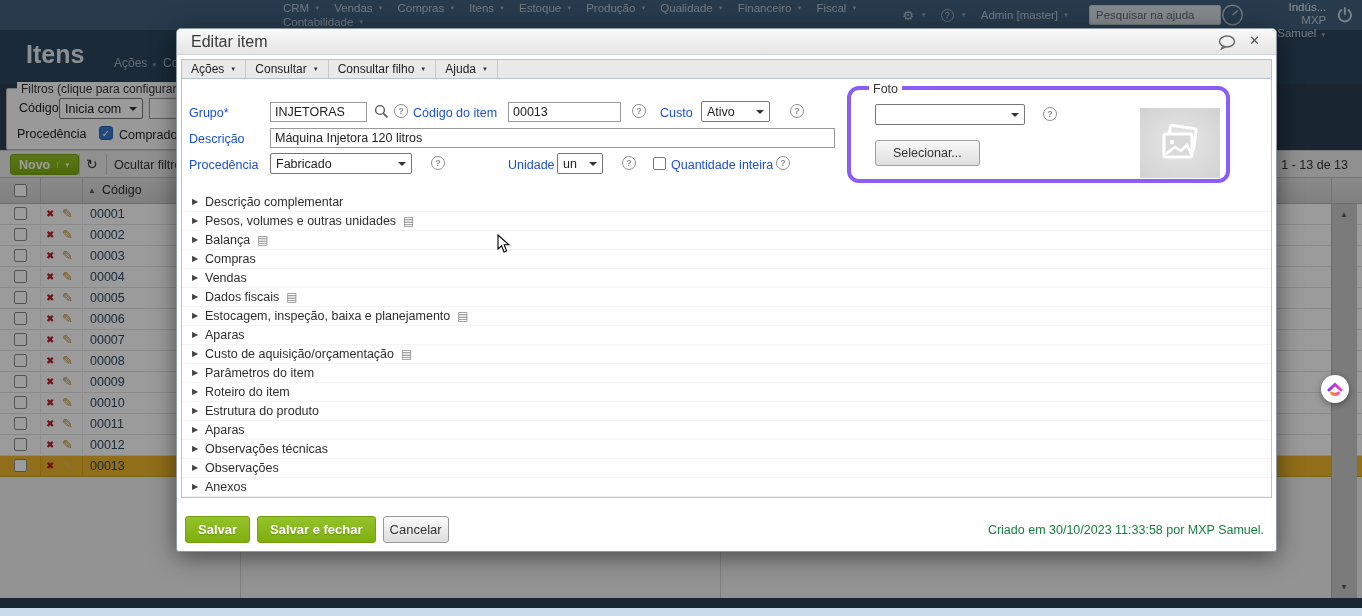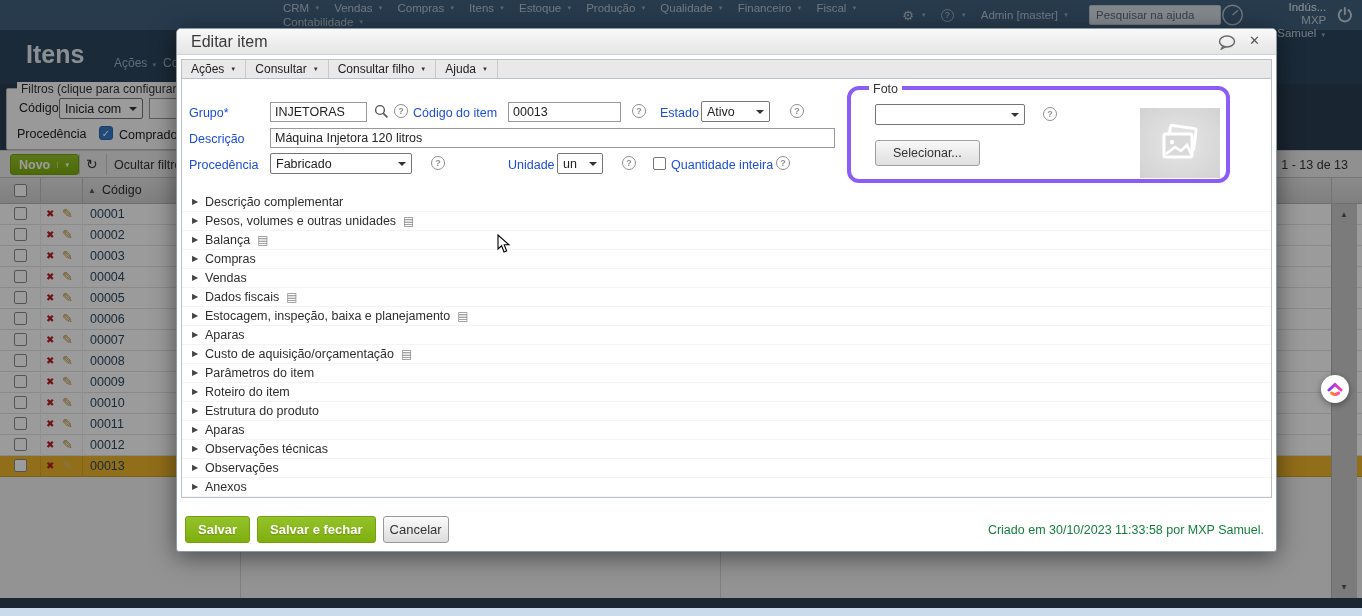--- a/index.html
+++ b/index.html
@@ -409,21 +409,21 @@
       <span class="lbl" style="left:7px;top:27px;">Grupo*</span>
       <input class="inp" style="left: 88px; top: 23px; width: 97px;" value="INJETORAS">
       <svg class="mag" style="left:192px;top:25px;" width="15" height="15" viewBox="0 0 15 15">
         <circle cx="6" cy="6" r="4.4" fill="none" stroke="#555" stroke-width="1.4"></circle>
         <path d="M9.4 9.4 L13.4 13.4" stroke="#555" stroke-width="1.6"></path>
       </svg>
       <span class="help-icon" style="left:212px;top:25px;">?</span>
       <span class="lbl" style="left:231px;top:27px;">Código do item</span>
       <input class="inp" style="left: 326px; top: 23px; width: 113px;" value="00013">
       <span class="help-icon" style="left:450px;top:25px;">?</span>
-      <span class="lbl" style="left:478px;top:27px;">Estado</span>
+      <span class="lbl" style="left:478px;top:27px;">Custo</span>
       <span class="fselect" style="position:absolute;left:519px;top:22px;width:69px;">
           <span>Ativo</span>
         </span>
       <span class="help-icon" style="left:608px;top:25px;">?</span>
 
       <span class="lbl" style="left:7px;top:53px;">Descrição</span>
       <input class="inp" style="left: 88px; top: 49px; width: 565px;" value="Máquina Injetora 120 litros">
       <span class="help-icon" style="left:666px;top:51px;">?</span>
 
       <span class="lbl" style="left:7px;top:79px;">Procedência</span>

